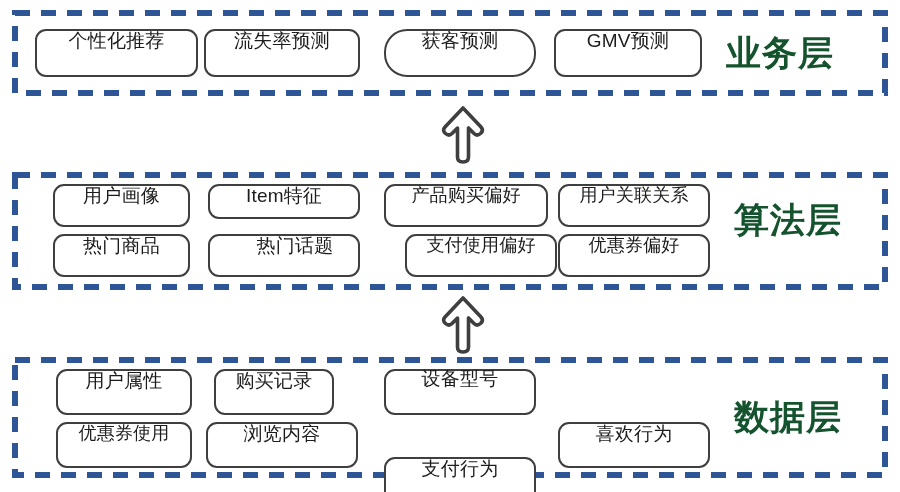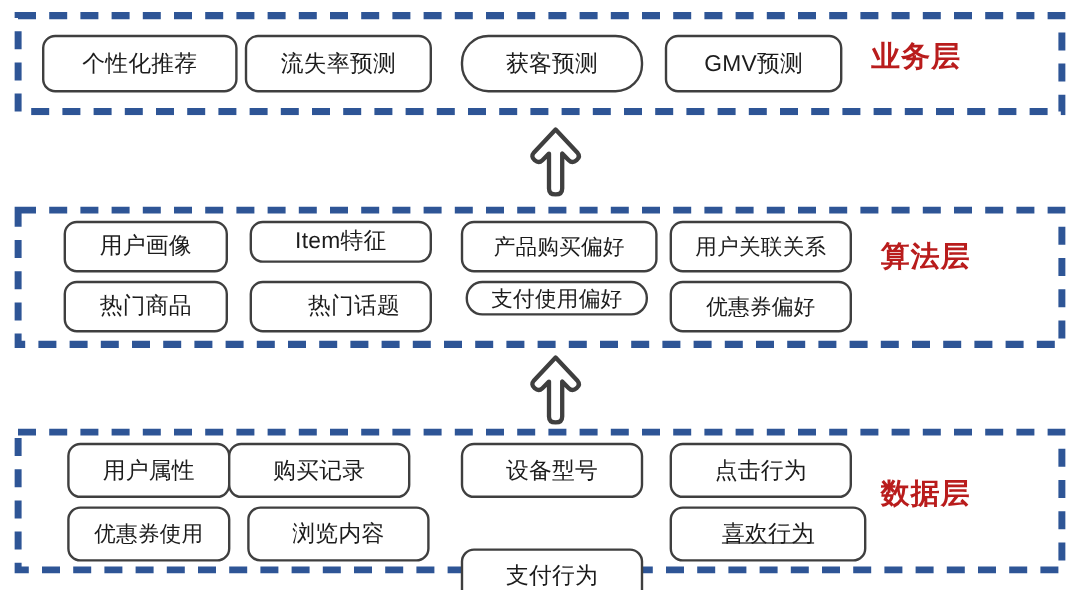--- a/index.html
+++ b/index.html
@@ -34,39 +34,39 @@
   }
 
   
   .node {
     position: absolute;
     box-sizing: border-box;
     background: #ffffff;
     border: 2.6px solid #3f3f3f;
     border-radius: 11px;
     display: flex;
-    align-items: center;
+    align-items: flex-start;
     justify-content: center;
     color: #1c1c1c;
     font-size: 19px;
     line-height: 1;
     letter-spacing: 0.2px;
     white-space: nowrap;
     font-family: "Liberation Sans", "DejaVu Sans", sans-serif;
   }
   .node.compact {
     font-size: 18px;
   }
 
   
   .layer-title {
     position: absolute;
     font-weight: bold;
-    color: #b91c1c;
-    font-size: 24px;
+    color: #14532d;
+    font-size: 35px;
     line-height: 1;
     letter-spacing: 1px;
     white-space: nowrap;
     font-family: Liberation Serif, serif;
   }
 
   
   .arrow {
     position: absolute;
   }
@@ -120,21 +120,21 @@
     <div class="node compact" style="left:546px; top:12px; width:152px; height:43px;">
       <span>用户关联关系</span>
     </div>
 
     <div class="node" style="left:41px; top:62px; width:137px; height:43px;">
       <span>热门商品</span>
     </div>
     <div class="node" style="left:196px; top:62px; width:152px; height:43px;padding-left:22px;">
       <span>热门话题</span>
     </div>
-    <div class="node compact" style="left:376px; top:62px; width:152px; height:29px;border-radius:14px;">
+    <div class="node compact" style="left:393px; top:62px; width:152px; height:43px;">
       <span>支付使用偏好</span>
     </div>
     <div class="node compact" style="left:546px; top:62px; width:152px; height:43px;">
       <span>优惠券偏好</span>
     </div>
 
     <div class="layer-title" style="left:722px; top:31px;">
       <span>算法层</span>
     </div>
   </div>
@@ -144,40 +144,37 @@
   </svg>
 
   <div class="layer" style="left:12px; top:357px; width:876px; height:121px;">
     <svg class="layer-border" width="876" height="121" viewBox="0 0 876 121">
       <rect x="3" y="3" width="870" height="115" fill="none" stroke="#2E5596" stroke-width="6" stroke-dasharray="15 11" stroke-linecap="butt"></rect>
     </svg>
 
     <div class="node" style="left:44px; top:12px; width:136px; height:46px;">
       <span>用户属性</span>
     </div>
-    <div class="node" style="left:178px; top:12px; width:152px; height:46px;">
+    <div class="node" style="left:202px; top:12px; width:120px; height:46px;">
       <span>购买记录</span>
     </div>
-    <div class="node" style="left:372px; top:12px; width:152px; height:46px;">
+    <div class="node" style="left:372px; top:12px; width:152px; height:46px;font-family:Liberation Mono, monospace;">
       <span>设备型号</span>
-    </div>
-    <div class="node" style="left:546px; top:12px; width:152px; height:46px;">
-      <span>点击行为</span>
     </div>
 
     <div class="node compact" style="left:44px; top:65px; width:136px; height:46px;">
       <span>优惠券使用</span>
     </div>
     <div class="node" style="left:194px; top:65px; width:152px; height:46px;">
       <span>浏览内容</span>
     </div>
     <div class="node" style="left:372px; top:65px; width:152px; height:46px;margin-top:35px;">
       <span>支付行为</span>
     </div>
-    <div class="node" style="left:546px; top:65px; width:164px; height:46px;text-decoration:underline;">
+    <div class="node" style="left:546px; top:65px; width:152px; height:46px;">
       <span>喜欢行为</span>
     </div>
 
     <div class="layer-title" style="left:722px; top:43px;">
       <span>数据层</span>
     </div>
   </div>
 
 </div>
 

